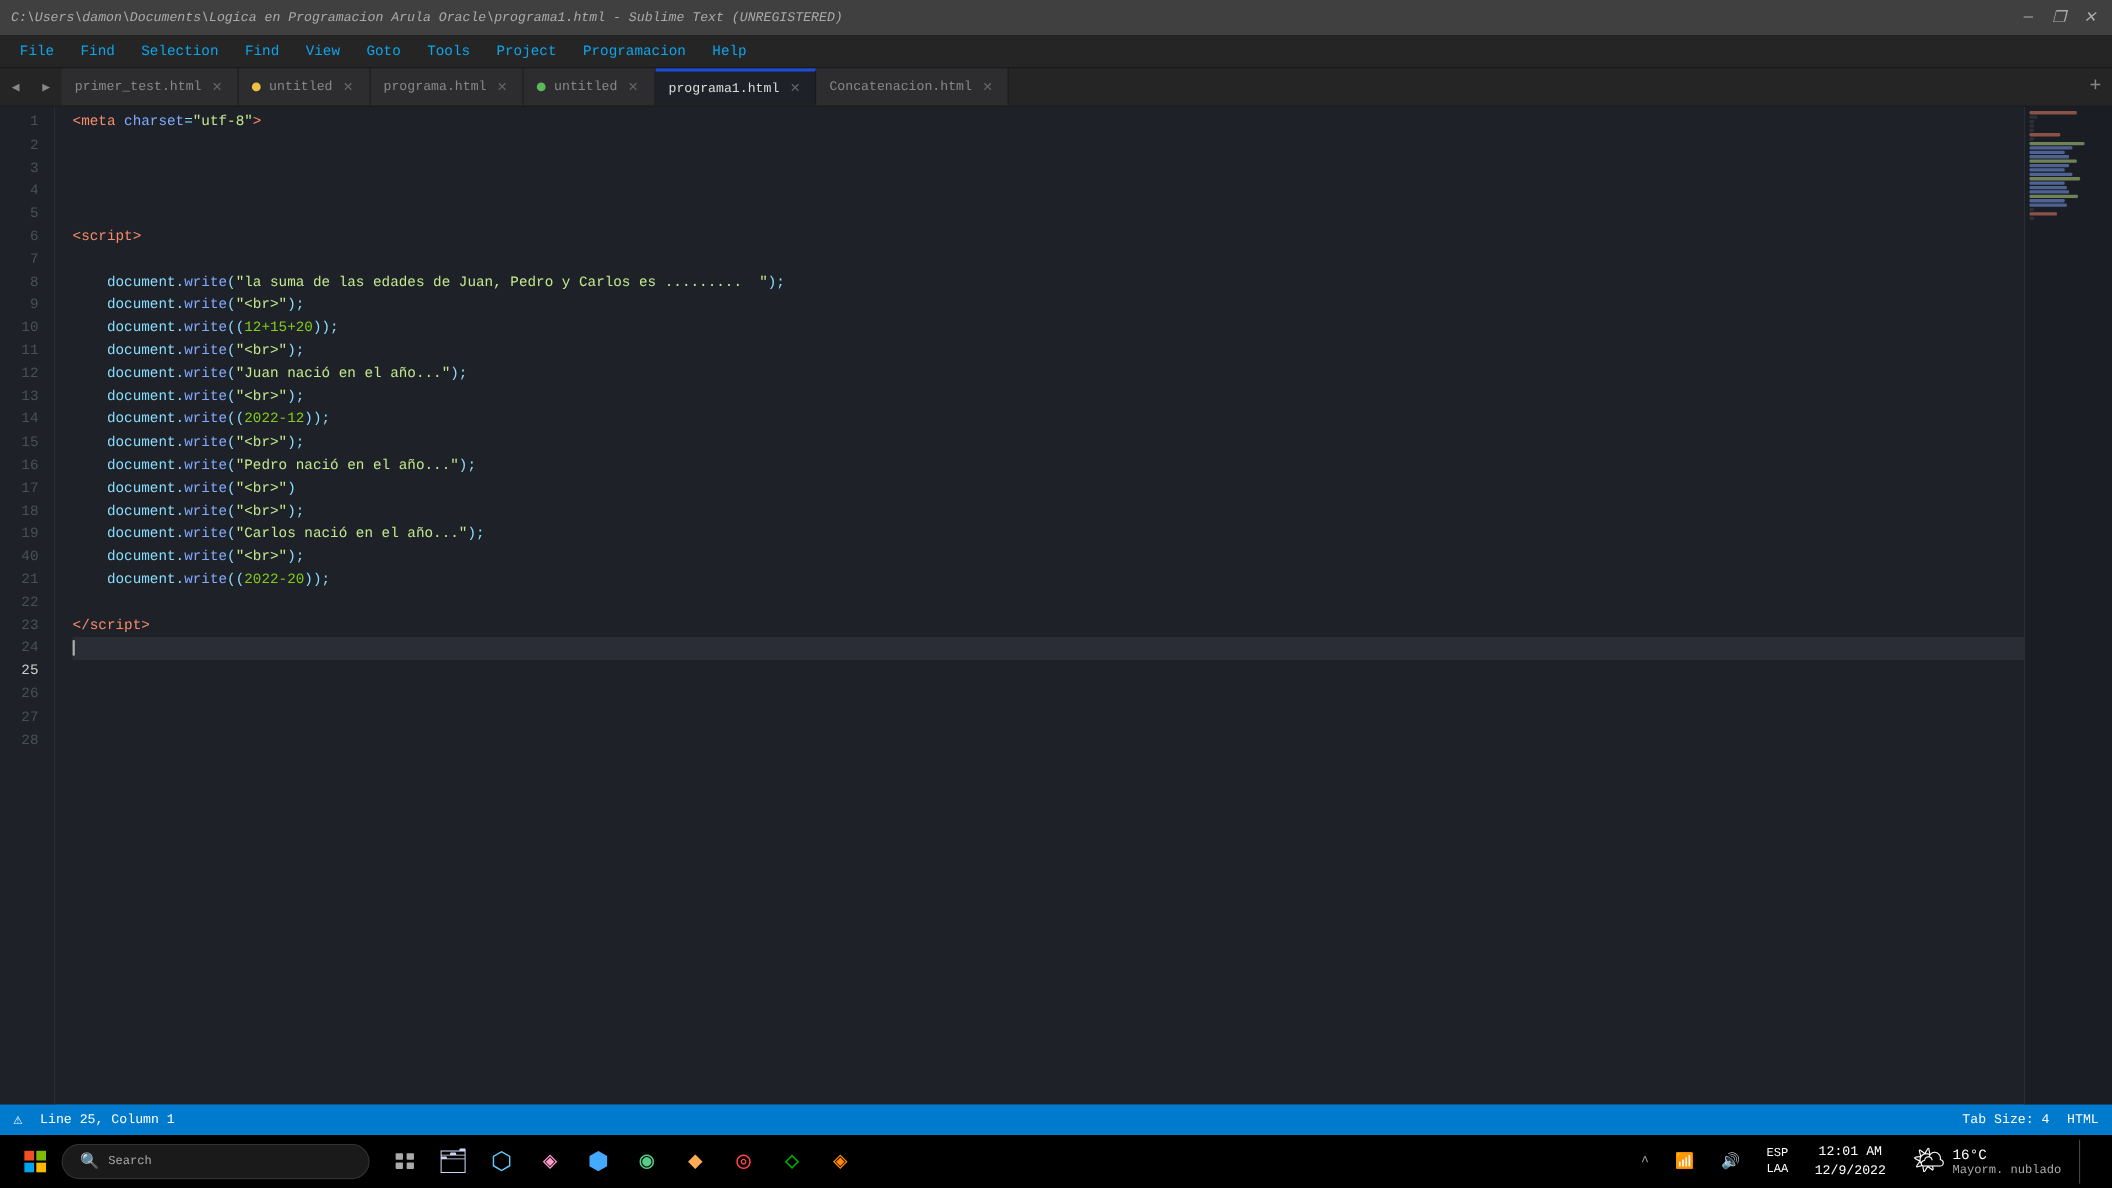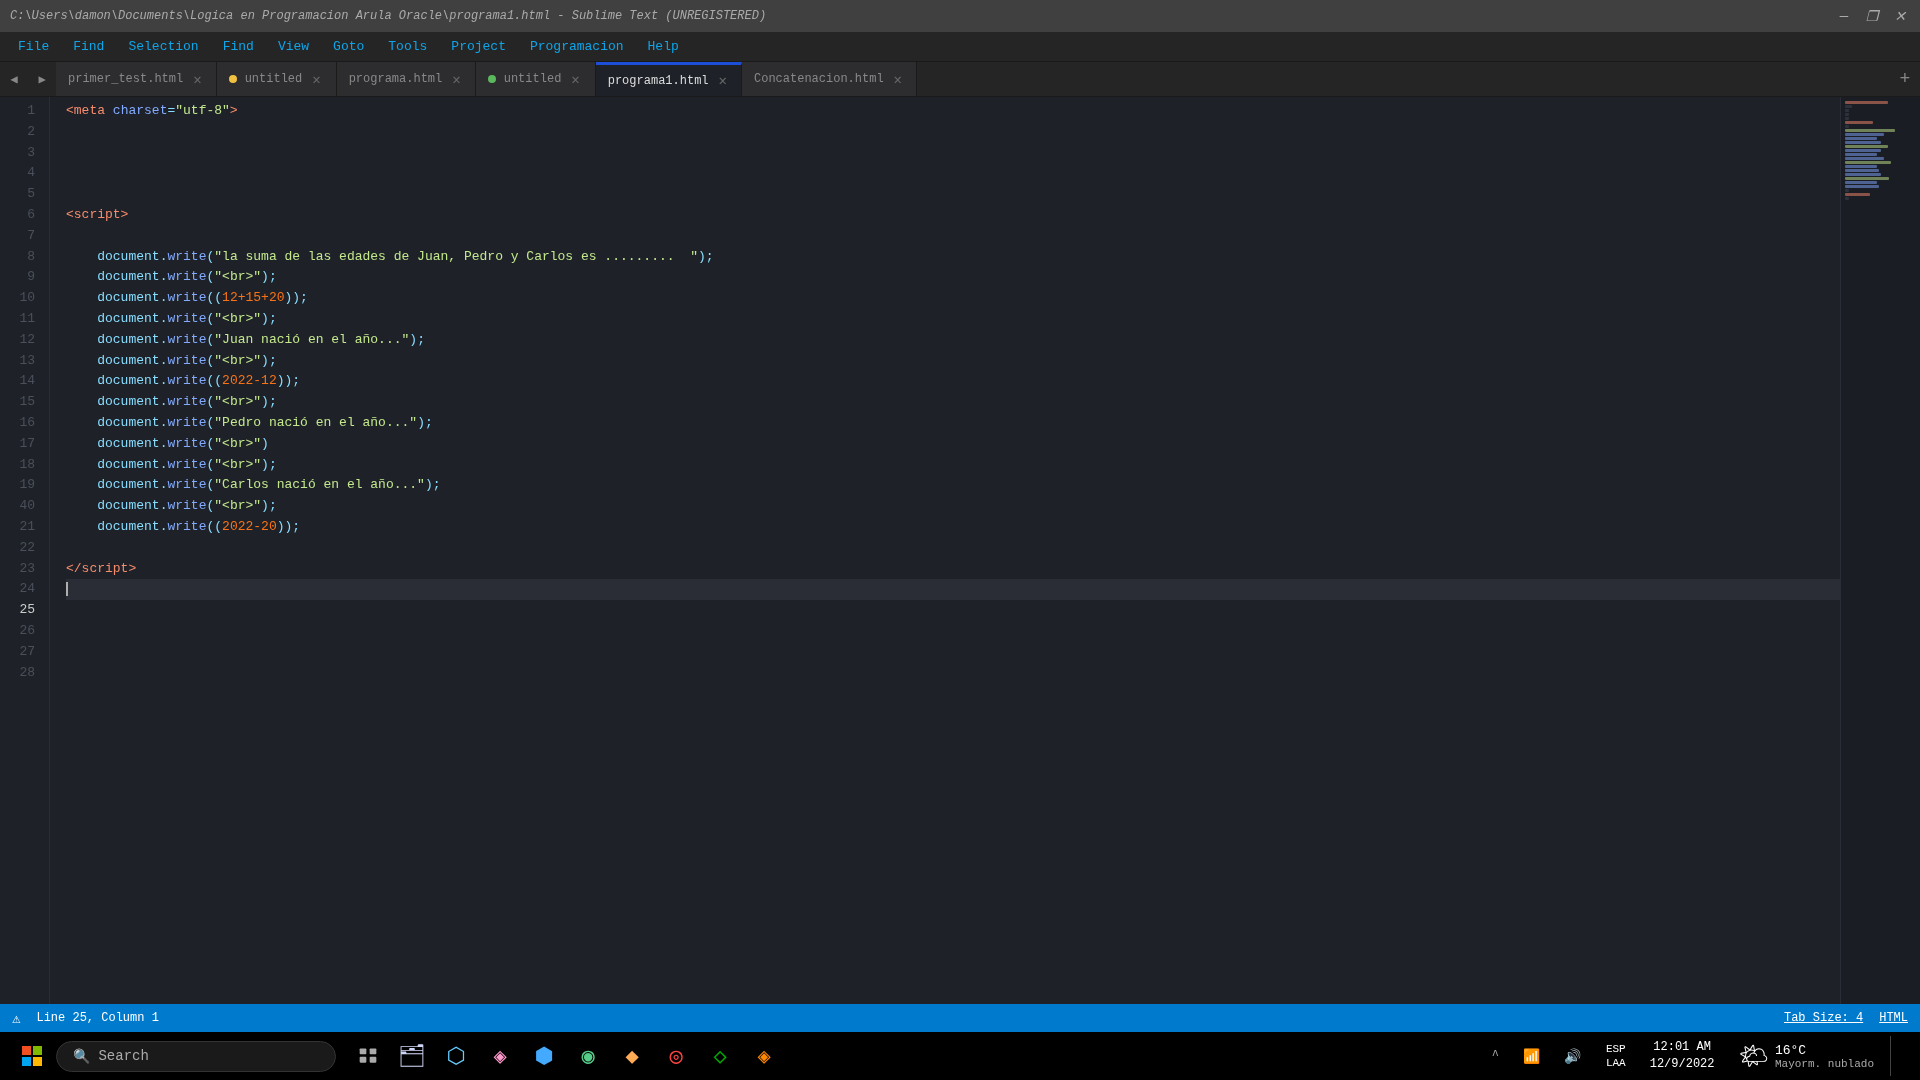--- a/index.html
+++ b/index.html
@@ -163,21 +163,21 @@
     .code-line.current-line {
       background: #2a2d35;
     }
 
     
     .tag { color: #f78c6c; }
     .attr { color: #82aaff; }
     .str { color: #c3e88d; }
     .fn { color: #82aaff; }
     .obj { color: #89ddff; }
-    .num { color: #f97316; }
+    .num { color: #84cc16; }
     .punc { color: #89ddff; }
 
     
     #minimap {
       width: 80px;
       background: #1a1d23;
       border-left: 1px solid #2a2d35;
       overflow: hidden;
       position: relative;
     }
@@ -196,21 +196,20 @@
     .status-item {
       display: flex;
       align-items: center;
       gap: 4px;
       white-space: nowrap;
     }
     .status-right {
       margin-left: auto;
       display: flex;
       gap: 16px;
-      text-decoration: underline;
     }
 
     
     #taskbar {
       background: #000000;
       height: 48px;
       display: flex;
       align-items: center;
       padding: 0 12px;
       gap: 4px;
@@ -237,21 +236,21 @@
       cursor: pointer;
       width: 280px;
       border: 1px solid #333;
     }
     .taskbar-search-icon {
       color: #888;
       font-size: 14px;
     }
     .taskbar-search-text {
       color: #aaa;
-      font-size: 14px;
+      font-size: 11px;
     }
     .taskbar-icons {
       display: flex;
       align-items: center;
       gap: 4px;
       margin-left: 8px;
     }
     .taskbar-icon {
       width: 40px;
       height: 40px;

